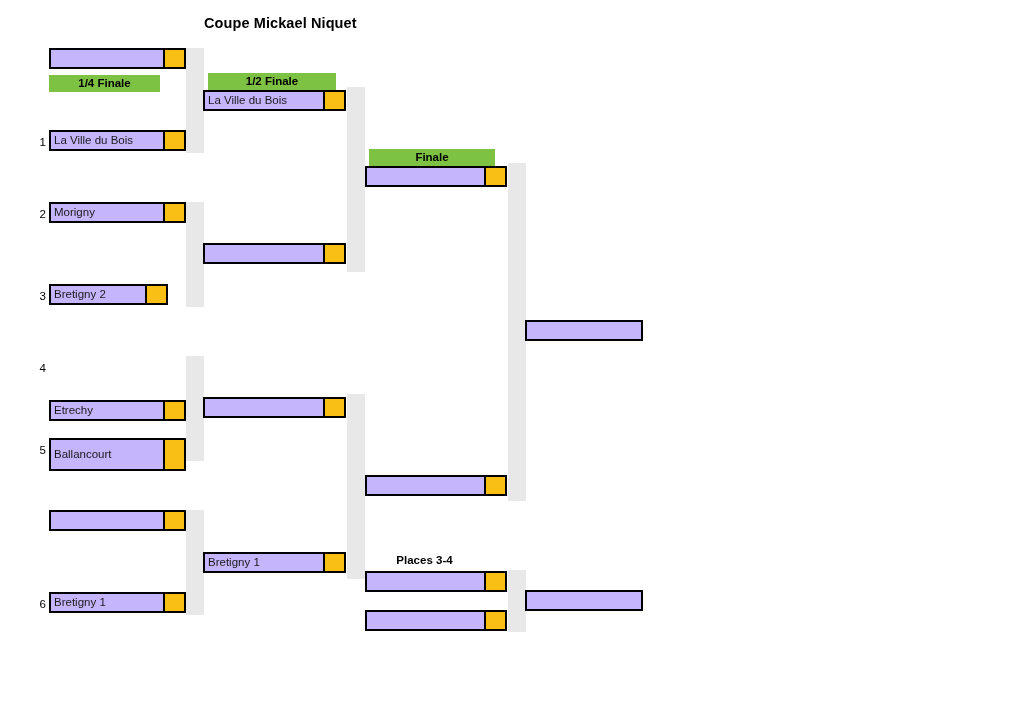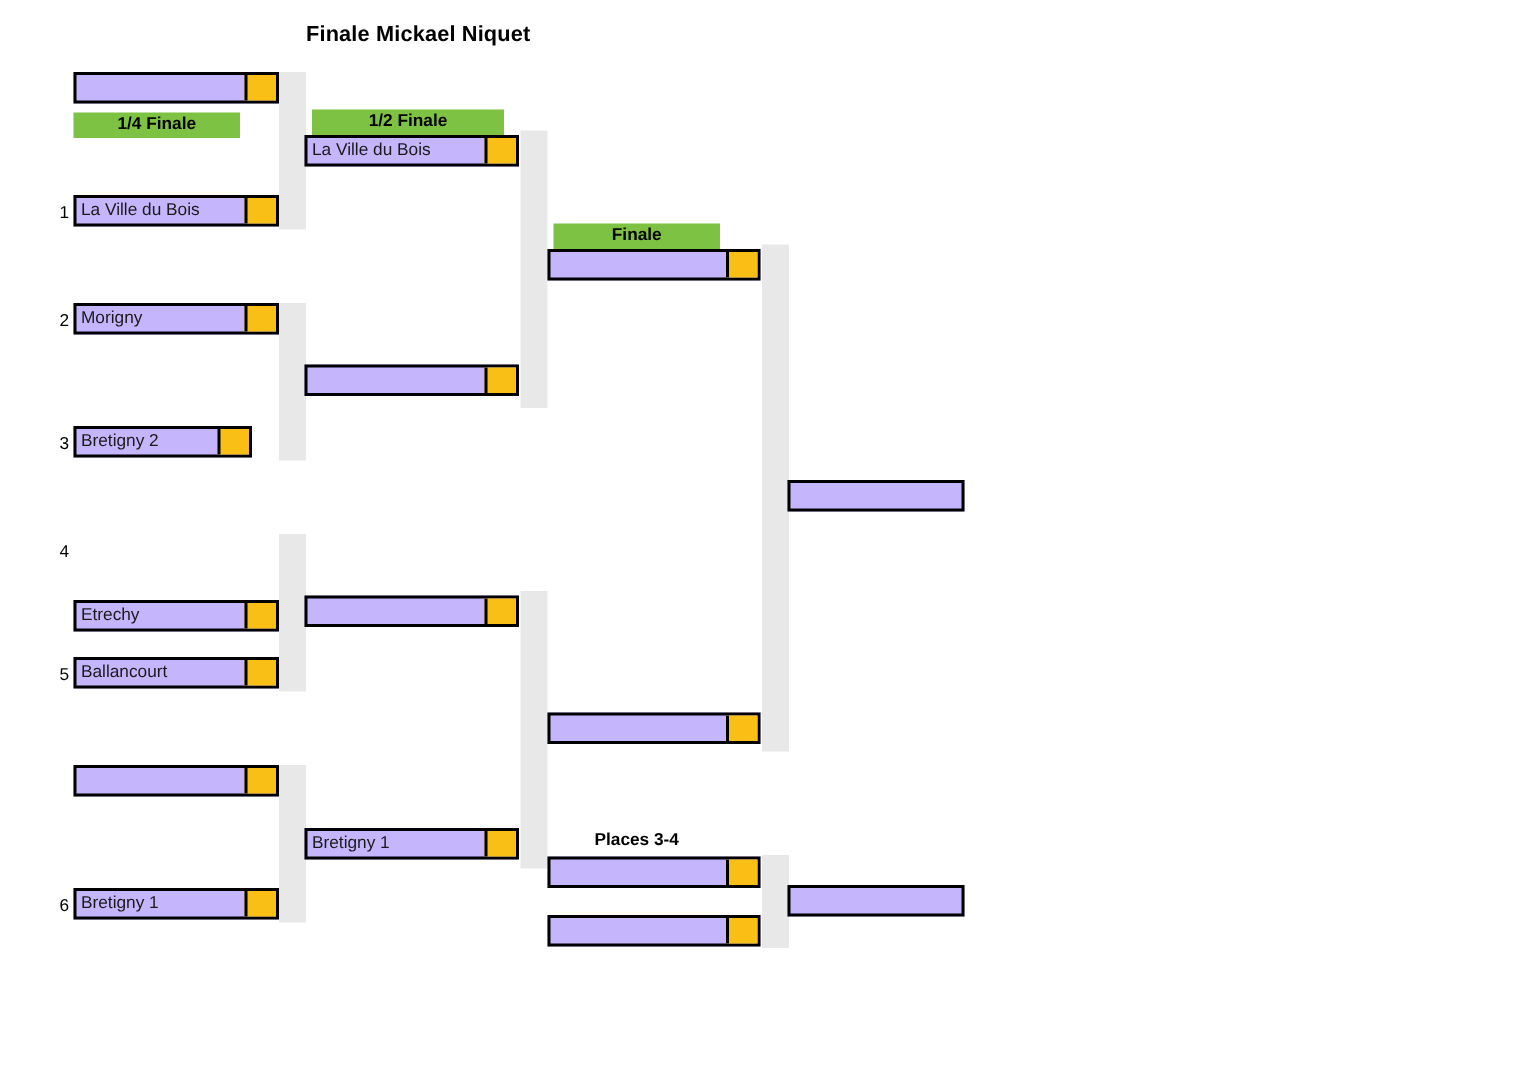--- a/index.html
+++ b/index.html
@@ -103,39 +103,39 @@
     font-size: 11.5px;
     color: #000000;
     line-height: 1;
   }
 </style>
 </head>
 <body>
 
 <div id="bracket">
 
-  <div class="title">Finale Mickael Niquet</div>
+  <div class="title">Coupe Mickael Niquet</div>
 
   <div class="connector" style="left:186px; top:48px; width:18px; height:105px;"></div>
   <div class="connector" style="left:186px; top:202px; width:18px; height:105px;"></div>
   <div class="connector" style="left:186px; top:356px; width:18px; height:105px;"></div>
   <div class="connector" style="left:186px; top:510px; width:18px; height:105px;"></div>
 
   <div class="connector" style="left:347px; top:87px; width:18px; height:185px;"></div>
   <div class="connector" style="left:347px; top:394px; width:18px; height:185px;"></div>
 
   <div class="connector" style="left:508px; top:163px; width:18px; height:338px;"></div>
 
   <div class="connector" style="left:508px; top:570px; width:18px; height:62px;"></div>
 
   <div class="round-header" style="left:49px; top:35px; width:111px;margin-top:40px;">1/4 Finale</div>
 
   <div class="round-header" style="left:208px; top:73px; width:128px;">1/2 Finale</div>
 
-  <div class="round-header" style="left:369px; top:149px; width:111px;">Finale</div>
+  <div class="round-header" style="left:369px; top:149px; width:126px;">Finale</div>
 
   <div class="section-label" style="left:369px; top:554px; width:111px;">Places 3-4</div>
 
   <div class="seed" style="left:32px; top:55px;"></div>
   <div class="slot" style="left:49px; top:48px; width:137px; height:21px;">
     <div class="team"></div>
     <div class="score"></div>
   </div>
 
   <div class="seed" style="left:32px; top:137px;">1</div>
@@ -156,21 +156,21 @@
     <div class="score"></div>
   </div>
 
   <div class="seed" style="left:32px; top:363px;">4</div>
   <div class="slot" style="left:49px; top:356px; width:137px; height:21px;margin-top:44px;">
     <div class="team">Etrechy</div>
     <div class="score"></div>
   </div>
 
   <div class="seed" style="left:32px; top:445px;">5</div>
-  <div class="slot" style="left:49px; top:438px; width:137px; height:21px;">
+  <div class="slot" style="left:49px; top:438px; width:137px; height:33px;">
     <div class="team">Ballancourt</div>
     <div class="score"></div>
   </div>
 
   <div class="seed" style="left:32px; top:517px;"></div>
   <div class="slot" style="left:49px; top:510px; width:137px; height:21px;">
     <div class="team"></div>
     <div class="score"></div>
   </div>
 

